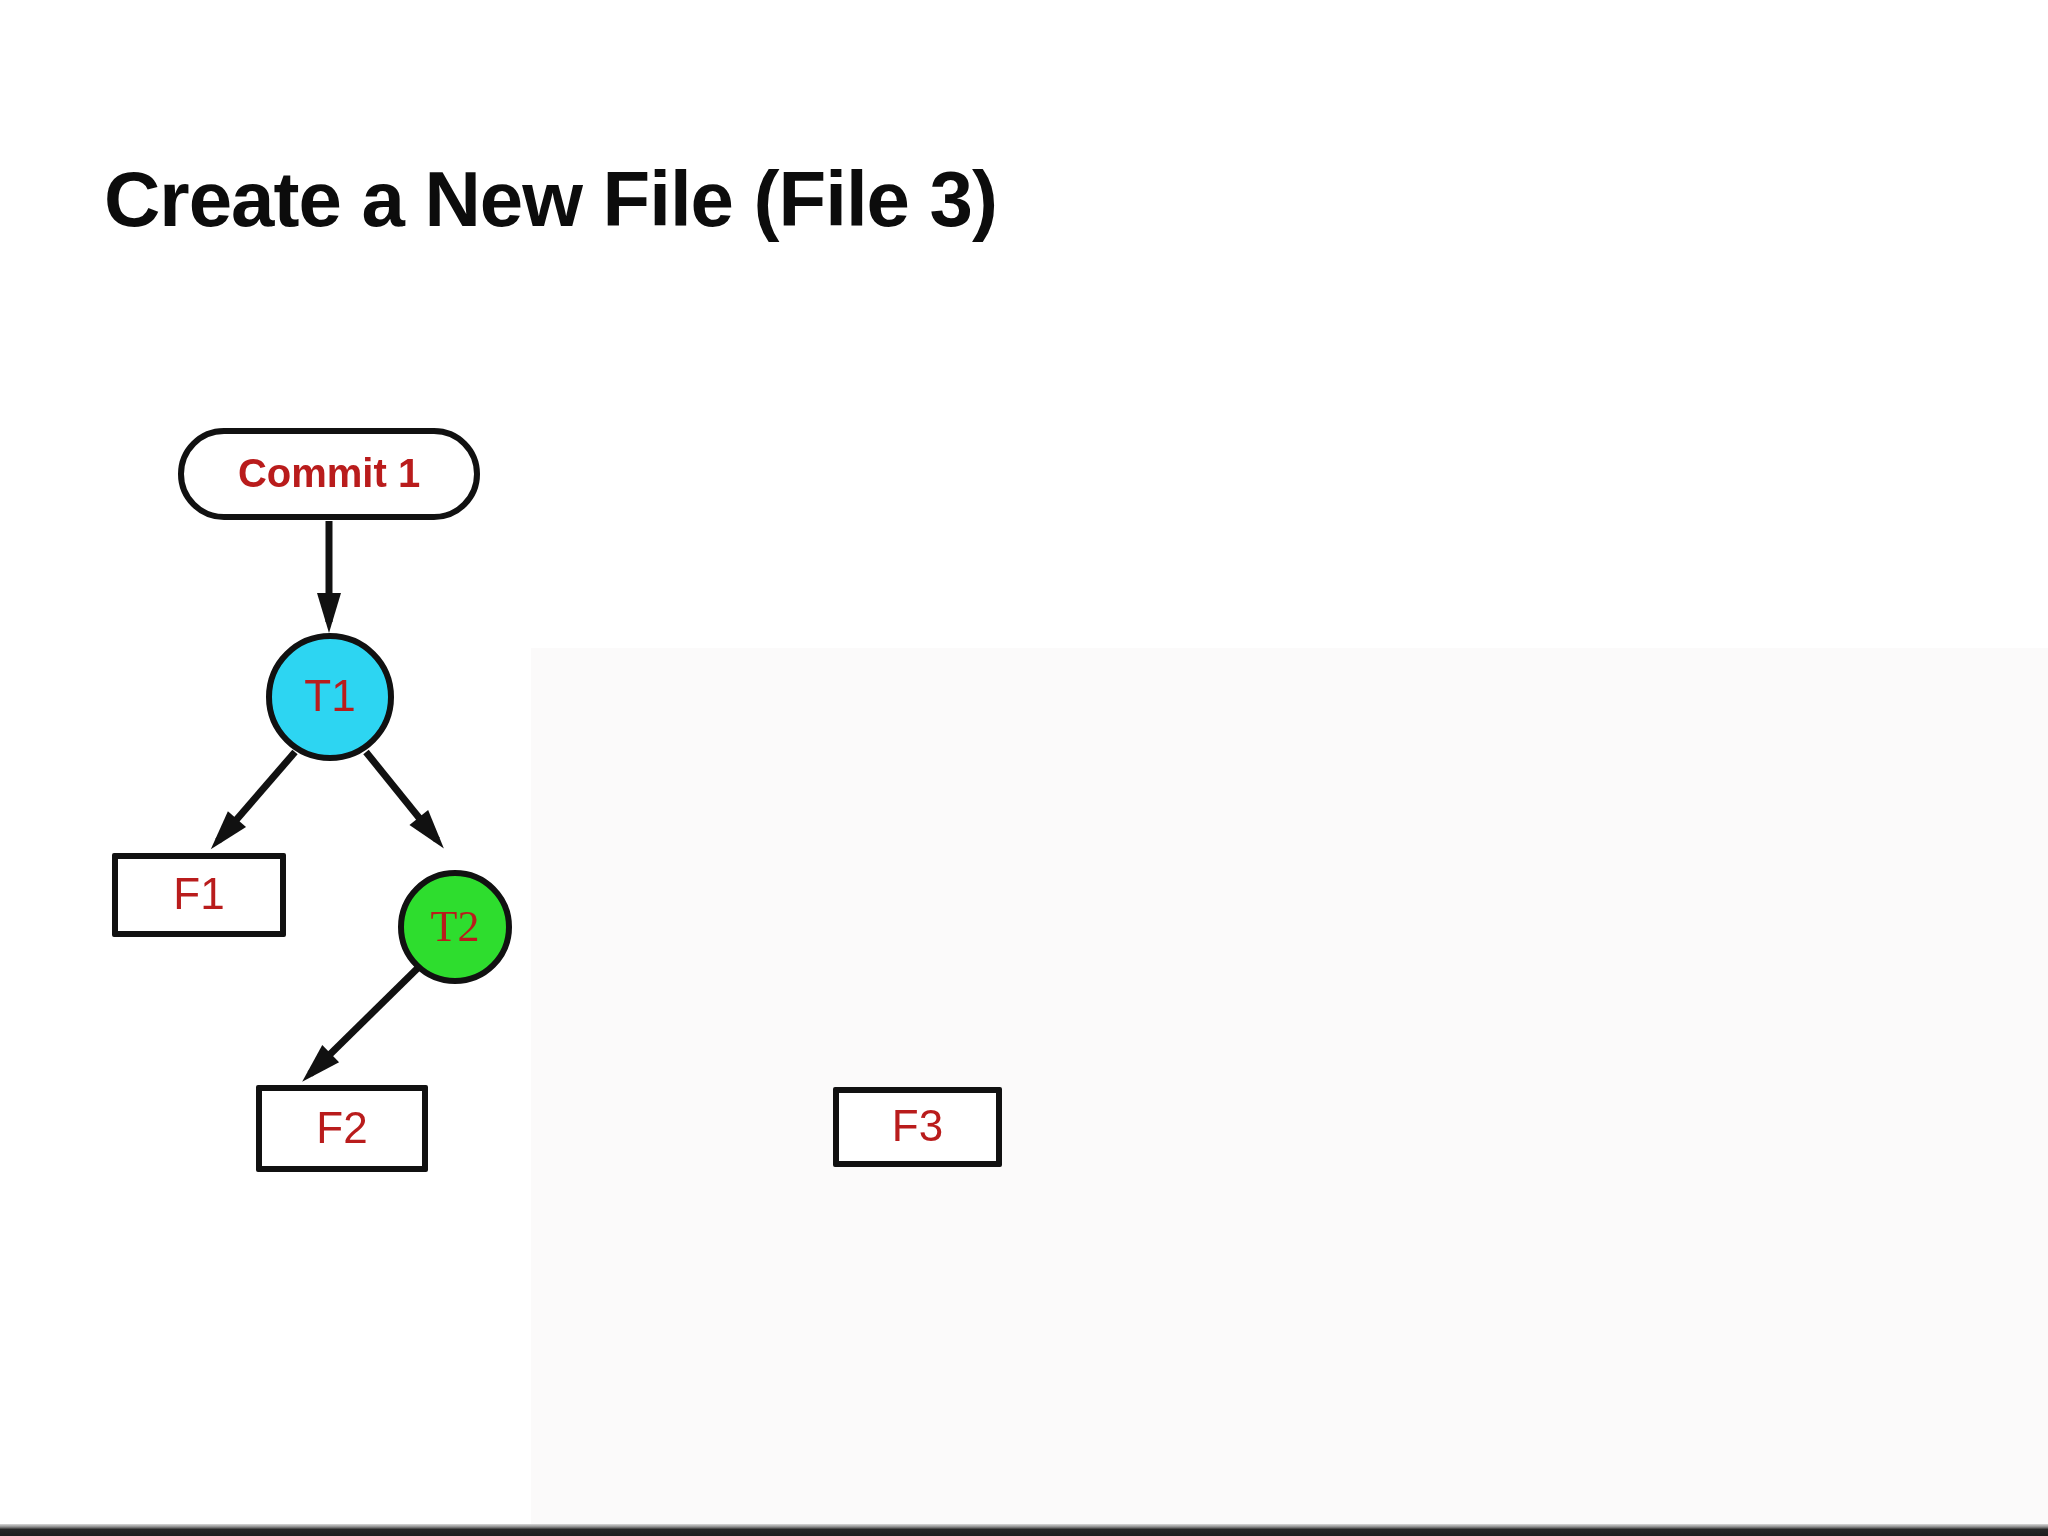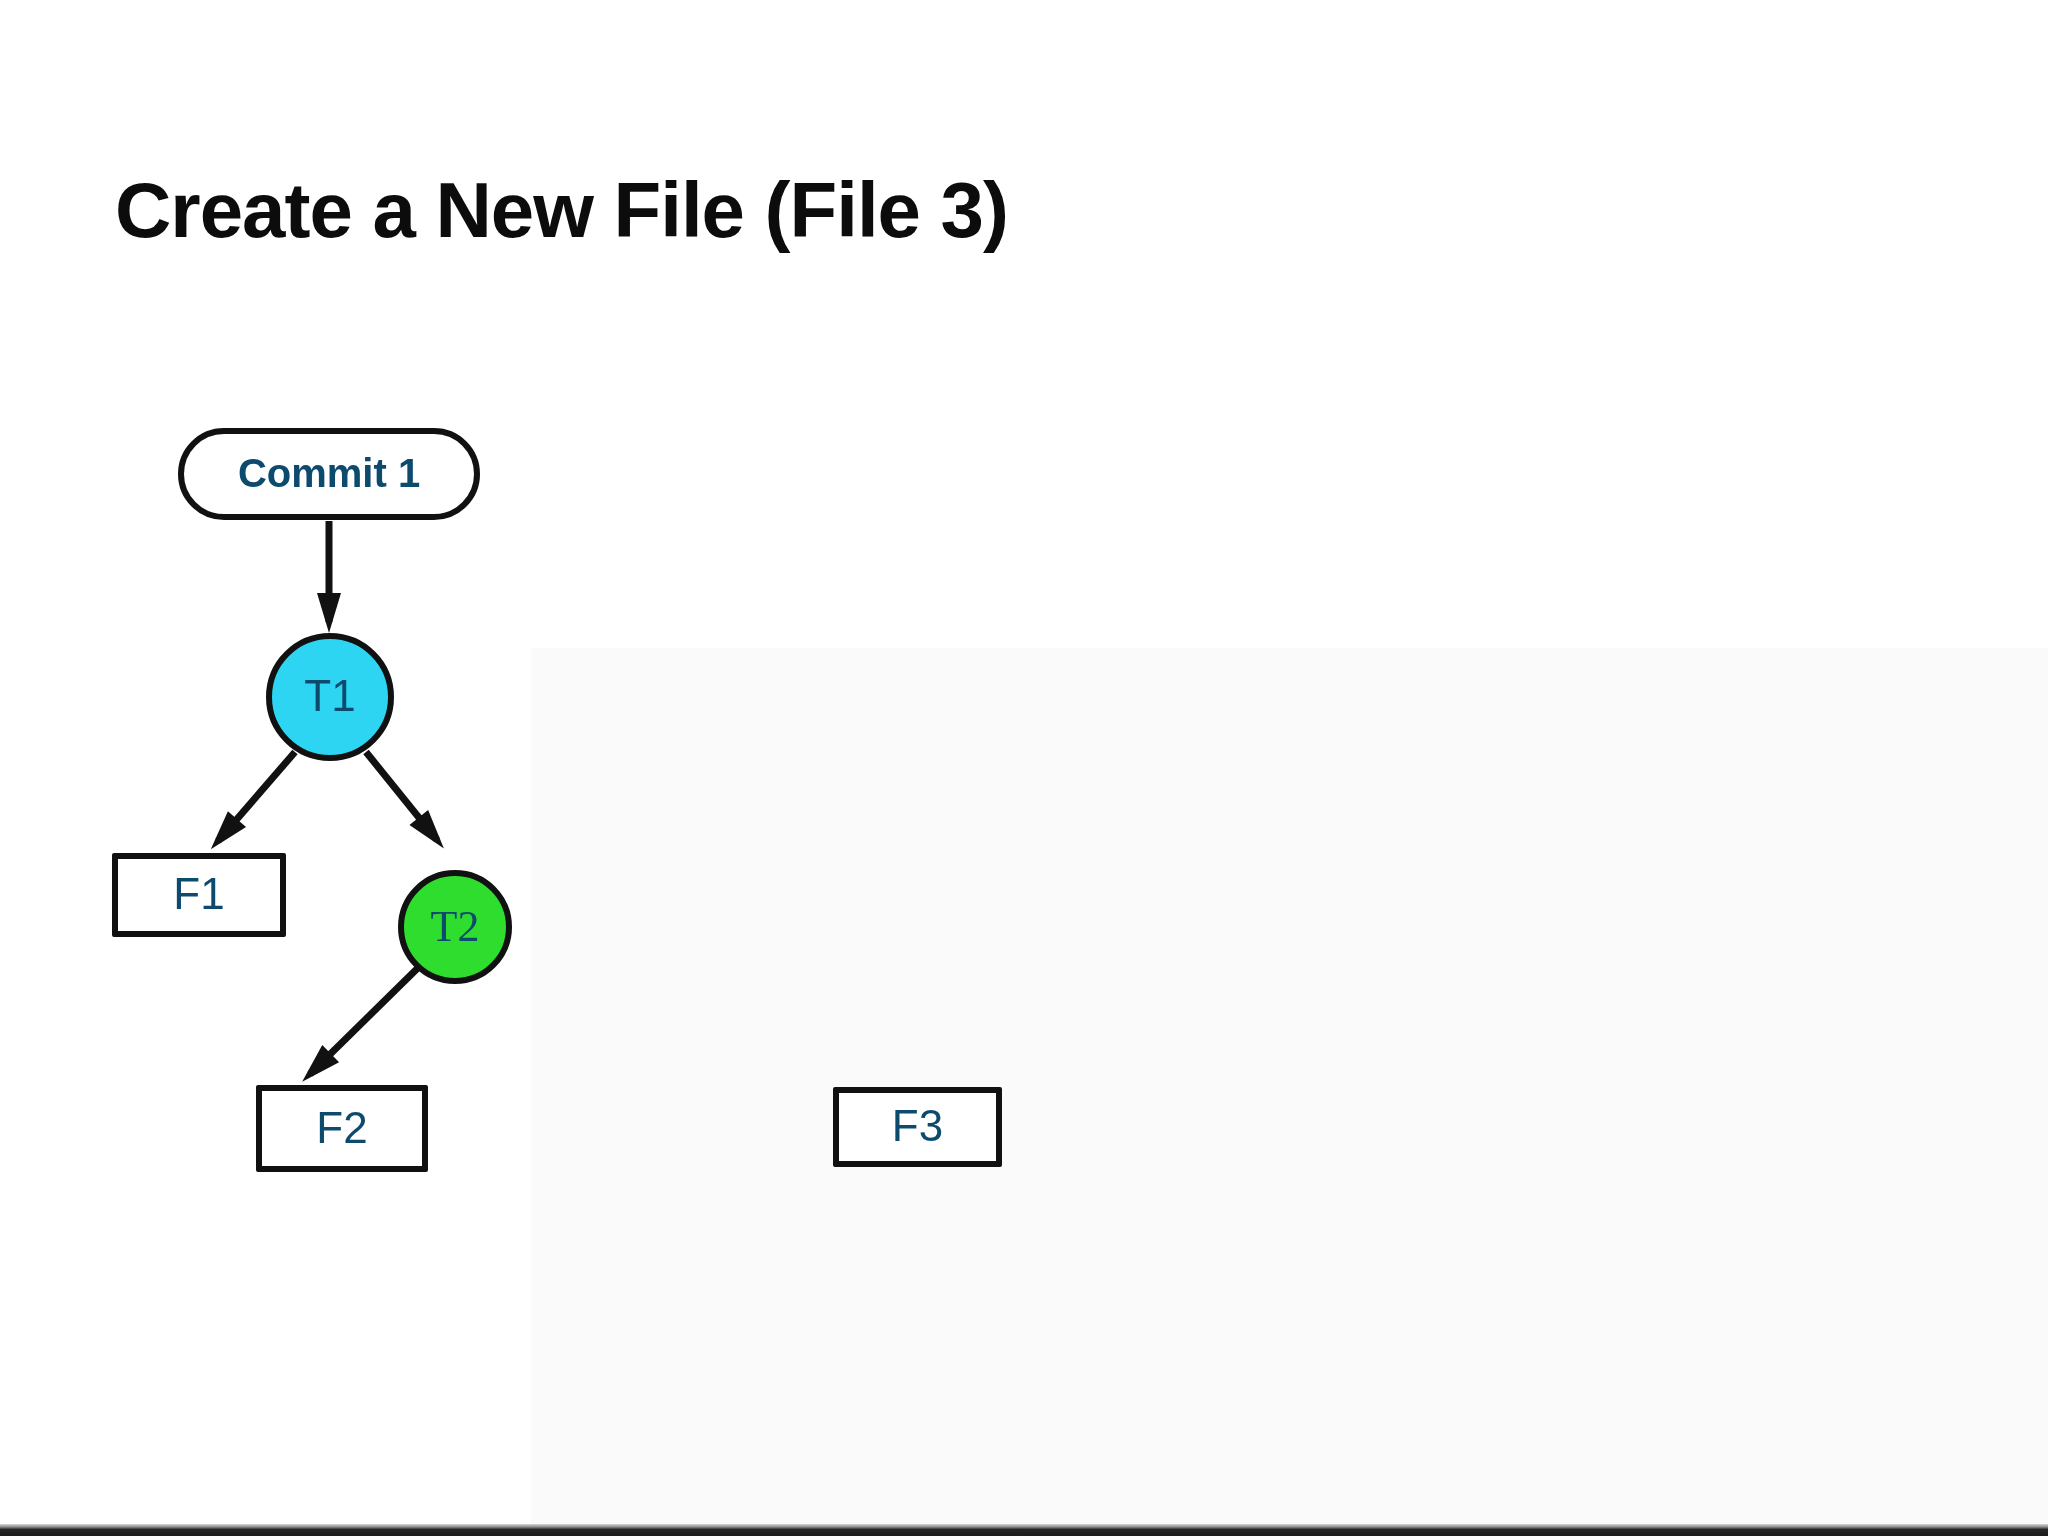--- a/index.html
+++ b/index.html
@@ -32,21 +32,21 @@
     left: 0;
     right: 0;
     bottom: 0;
     height: 12px;
     background: linear-gradient(to bottom, #d9d9d9 0%, #8a8a8a 25%, #262626 45%, #1d1d1d 100%);
   }
   h1.slide-title {
     position: absolute;
     left: 100px;
     top: 150px;
-    margin: 15px;
+    margin: 4px;
     font-size: 78px;
     font-weight: bold;
     letter-spacing: -1px;
     color: #0c0c0c;
     white-space: nowrap;
   }
   #edges-svg {
     position: absolute;
     left: 0;
     top: 0;
@@ -54,21 +54,21 @@
     height: 1536px;
     pointer-events: none;
   }
   .node {
     position: absolute;
     box-sizing: border-box;
     border: 6px solid #111111;
     display: flex;
     align-items: center;
     justify-content: center;
-    color: #0c4a6e;
+    color: #b91c1c;
     font-size: 44px;
     background: #ffffff;
   }
   .node.stadium {
     border-radius: 46px;
     font-weight: bold;
     font-size: 40px;
   }
   .node.circle {
     border-radius: 50%;

